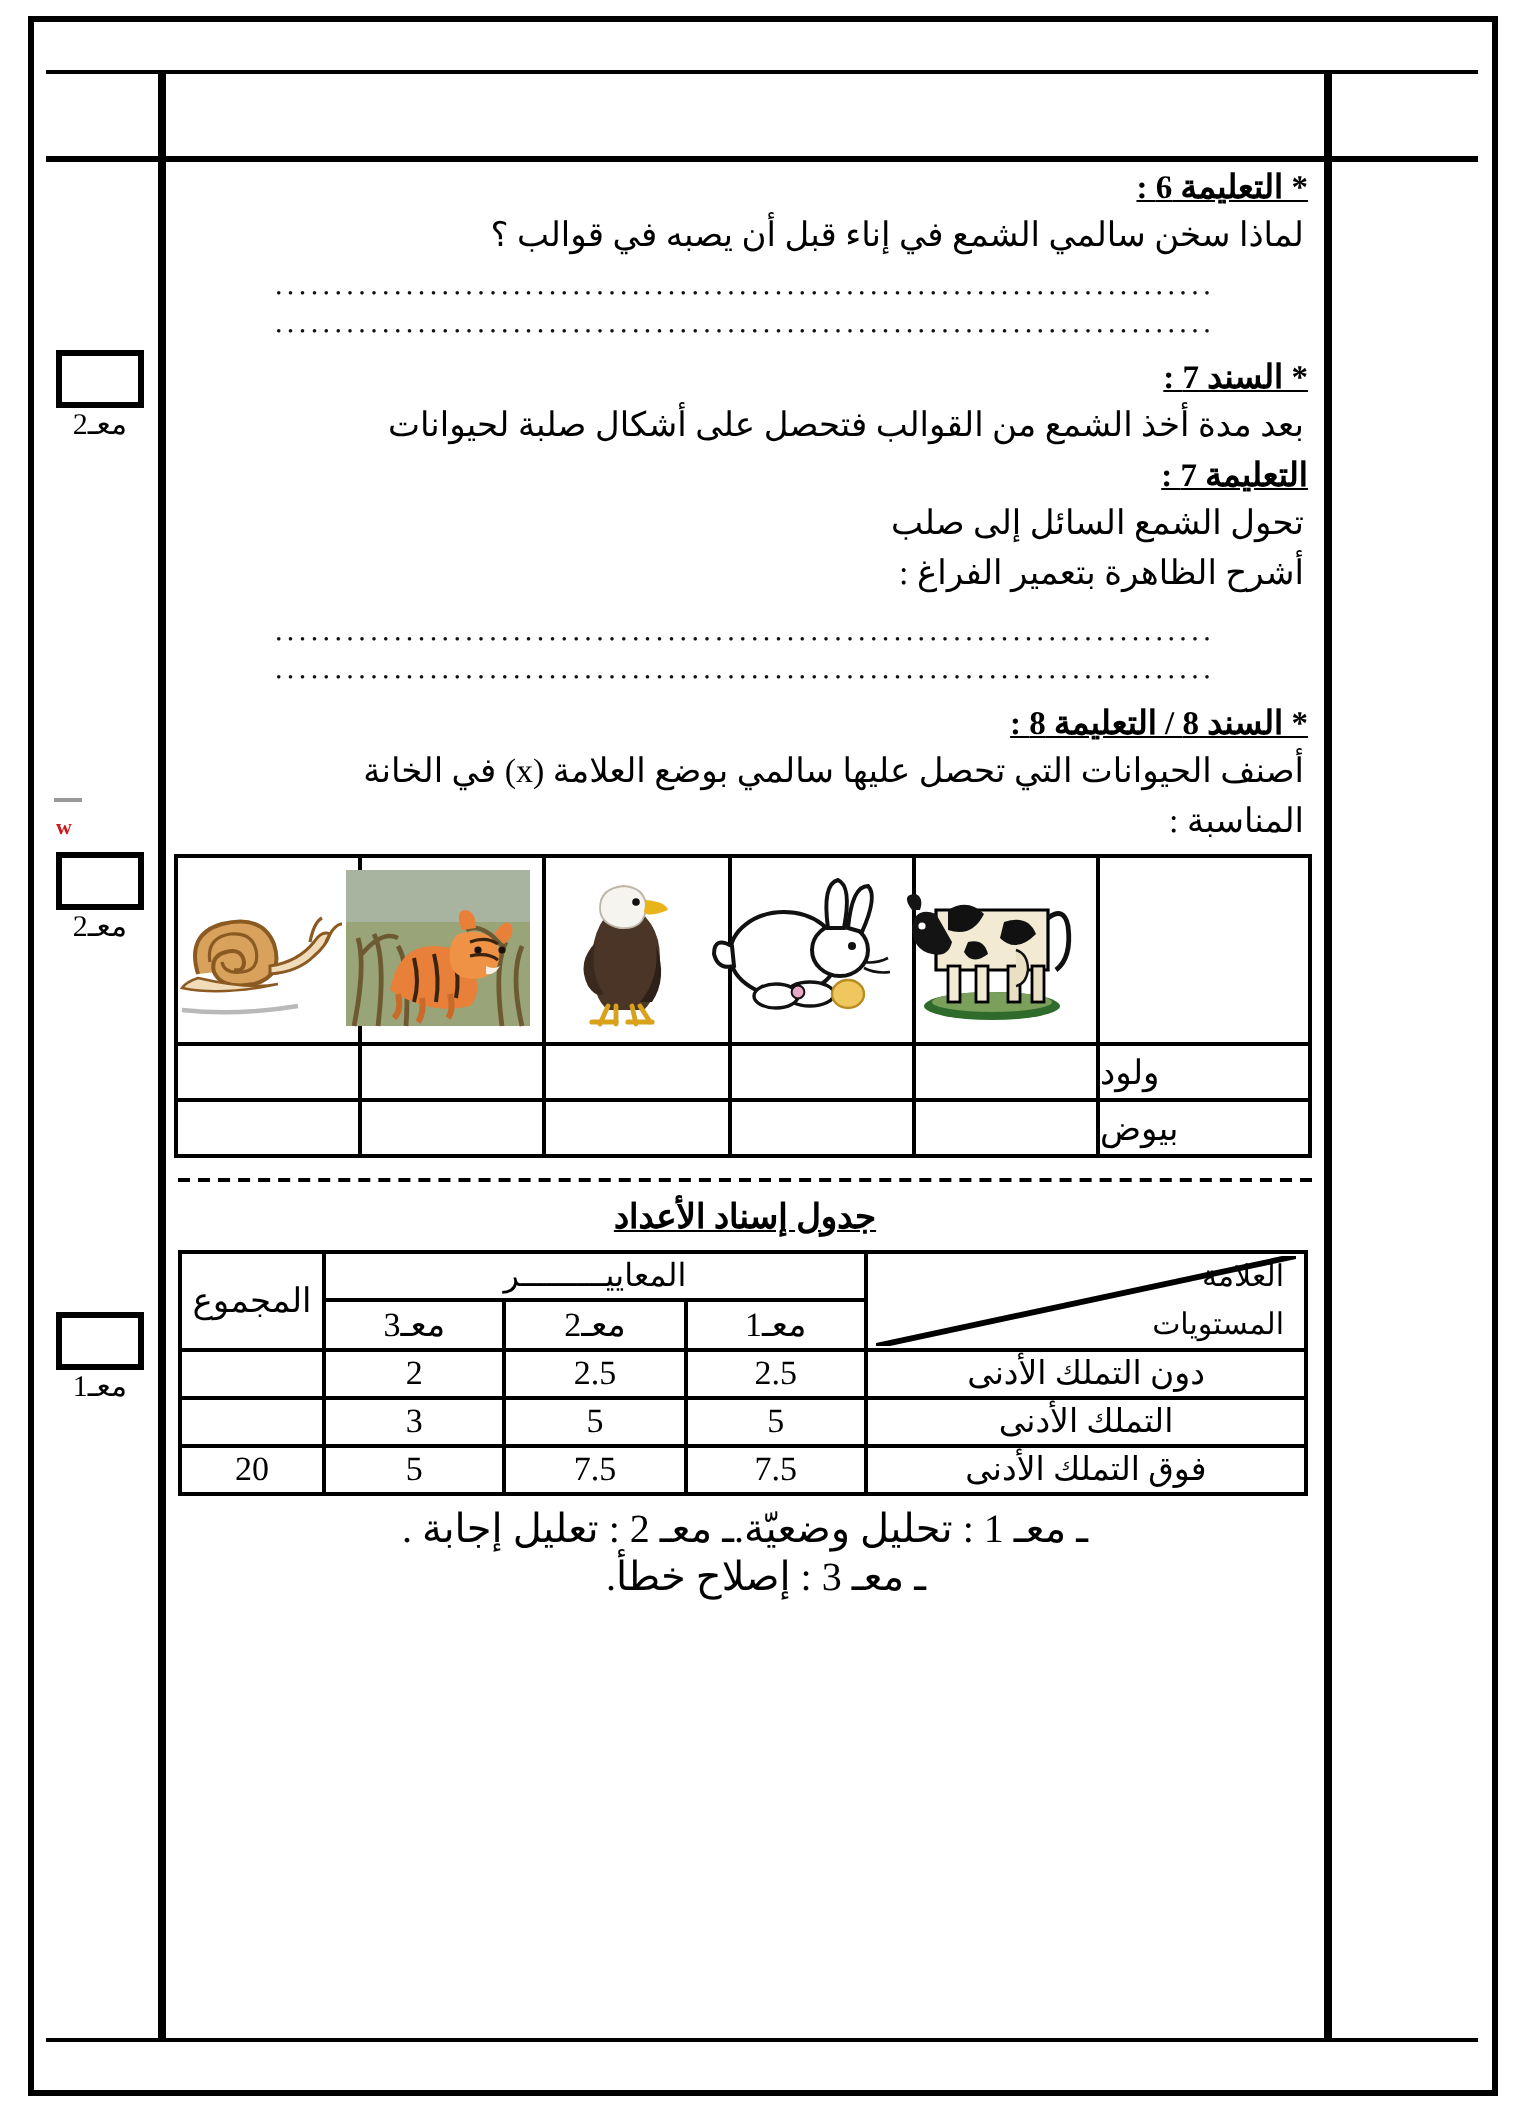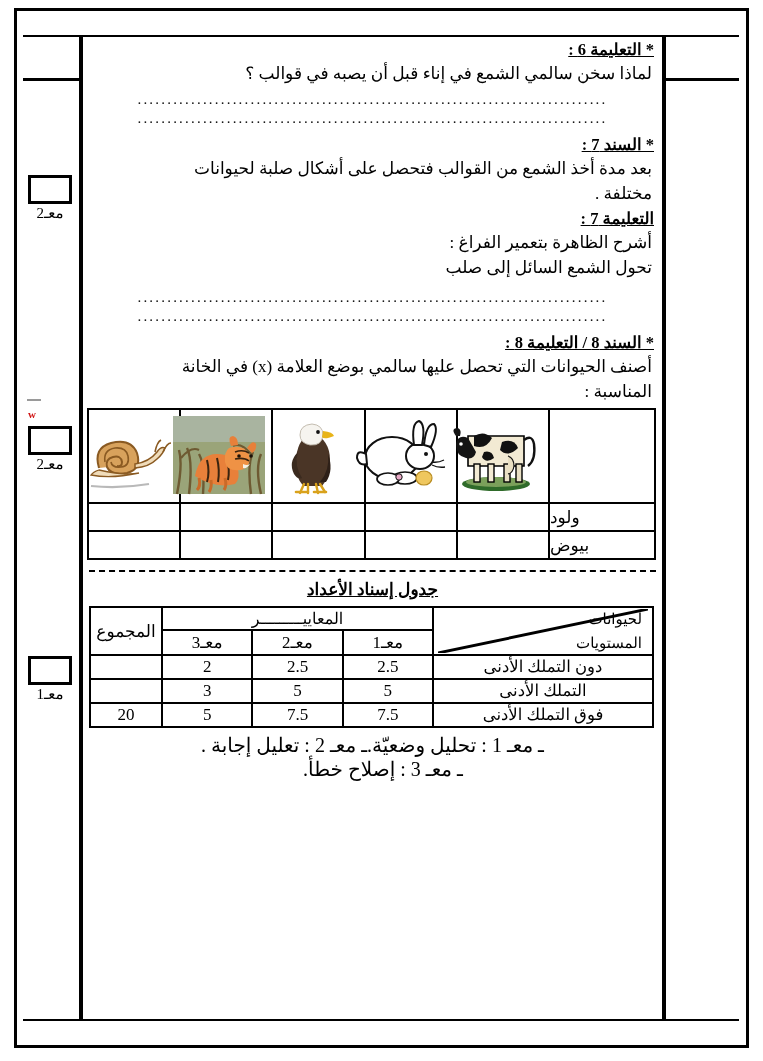--- a/index.html
+++ b/index.html
@@ -48,20 +48,21 @@
     position: relative;
     display: flex;
     flex-direction: column;
   }
   .col-main {
     flex: 1;
     border: 2px solid #000;
     box-sizing: border-box;
     position: relative;
     display: flex;
+    flex-direction: column;
   }
   .col-margin-left {
     width: 75px;
     border: 2px solid #000;
     border-right: none;
     box-sizing: border-box;
     position: relative;
     display: flex;
     flex-direction: column;
   }
@@ -323,27 +324,26 @@
           <div class="para">لماذا سخن سالمي الشمع في إناء قبل أن يصبه في قوالب ؟</div>
           <div class="gap-4"></div>
           <div class="dots">...............................................................................</div>
           <div class="dots">...............................................................................</div>
 
           <div class="gap-4"></div>
           <div class="sec-head">
             <span class="u">* السند  7  :</span>
           </div>
           <div class="para">بعد مدة أخذ الشمع من القوالب فتحصل على أشكال صلبة لحيوانات</div>
-          <div class="para">مختلفة .</div>
 
           <div class="sec-head">
             <span class="u">التعليمة  7 :</span>
           </div>
+          <div class="para">تحول الشمع السائل إلى صلب</div>
           <div class="para">أشرح الظاهرة بتعمير الفراغ :</div>
-          <div class="para">تحول الشمع السائل إلى صلب</div>
           <div class="gap-8"></div>
           <div class="dots">...............................................................................</div>
           <div class="dots">...............................................................................</div>
 
           <div class="gap-4"></div>
           <div class="sec-head">
             <span class="u">* السند 8 / التعليمة 8 :</span>
           </div>
           <div class="para">أصنف الحيوانات التي تحصل عليها سالمي بوضع العلامة (x) في الخانة</div>
           <div class="para">المناسبة :</div>
@@ -474,21 +474,21 @@
 
           <div class="grade-wrap">
             <table class="grade">
               <tbody>
                   <tr>
                 <td class="levels-head" rowspan="2">
                   <div class="diag-box">
                     <svg viewBox="0 0 220 46" preserveAspectRatio="none">
                       <line x1="0" y1="46" x2="220" y2="0" stroke="#000" stroke-width="3"></line>
                     </svg>
-                    <span class="diag-crit">لحيوانات</span>
+                    <span class="diag-crit">العلامة</span>
                     <span class="diag-lev">المستويات</span>
                   </div>
                 </td>
                 <td class="crit-group" colspan="3">
                   <span class="crit-stretch">المعاييـــــــــر</span>
                 </td>
                 <td class="sum-col" rowspan="2">المجموع</td>
               </tr>
               <tr>
                 <td class="mark-col">معـ1</td>

